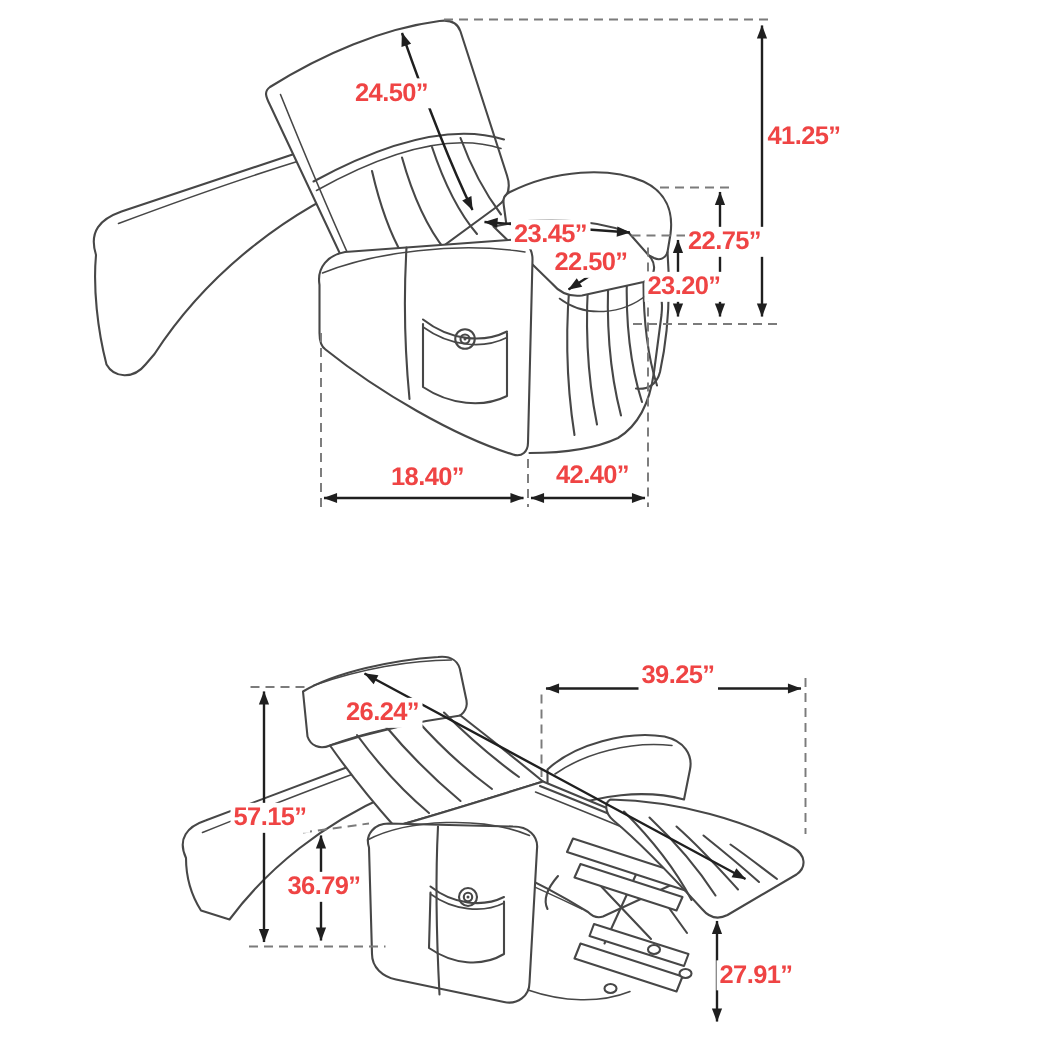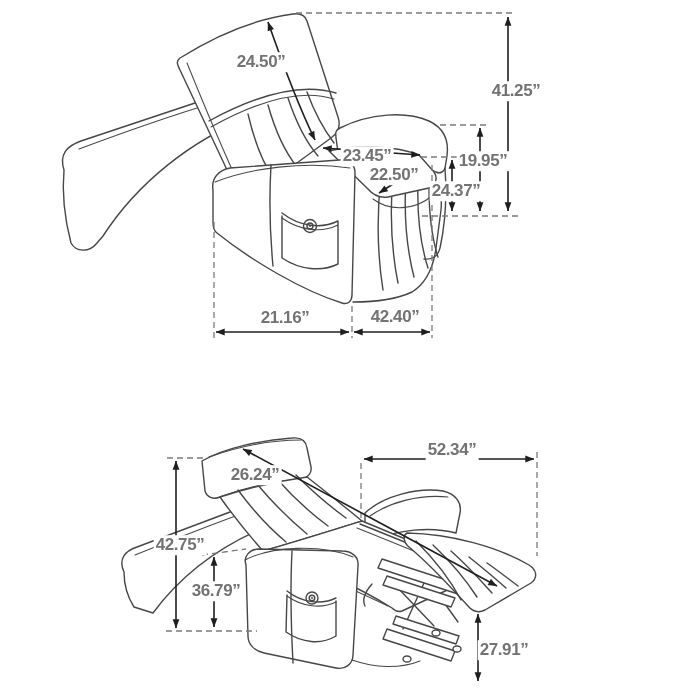--- a/index.html
+++ b/index.html
@@ -6,21 +6,21 @@
   .canvas{position:relative;width:700px;height:700px;background:#fff;overflow:hidden;
           font-family:"Liberation Sans",sans-serif;}
   .canvas svg{position:absolute;left:0;top:0;}
   .ln{stroke:#474747;stroke-width:1.4;fill:none;stroke-linecap:round;stroke-linejoin:round;}
   .shape{stroke:#474747;stroke-width:1.4;fill:#ffffff;stroke-linecap:round;stroke-linejoin:round;}
   .pip{stroke:#474747;stroke-width:1.05;fill:none;stroke-linecap:round;}
   .dim{stroke:#1f1f1f;stroke-width:1.6;fill:none;
        marker-start:url(#arw);marker-end:url(#arw);}
   .dash{stroke:#7b7b7b;stroke-width:1.3;fill:none;stroke-dasharray:6 4;}
   .dim-label{position:absolute;transform:translate(-50%,-50%);
-       font-size:17px;font-weight:700;letter-spacing:-0.4px;color:#737373;
+       font-size:17px;font-weight:700;letter-spacing:-0.4px;color:#ef4444;
        background:#fff;padding:0 2px;line-height:1.15;white-space:nowrap;z-index:3;}
 </style>
 </head>
 <body>
 
 <div class="canvas">
 <svg width="700" height="700" viewBox="0 0 700 700">
   <defs>
     <marker id="arw" viewBox="0 0 10 8" refX="9.2" refY="4" markerWidth="10" markerHeight="8" orient="auto-start-reverse" markerUnits="userSpaceOnUse">
       <path d="M0.5,0.6 L9.5,4 L0.5,7.4 Z" fill="#1f1f1f"></path>
@@ -181,26 +181,26 @@
 
     <path class="dim" d="M243,449 C320,490 420,545 497,586"></path>
     <path class="dim" d="M364,459 L534,459"></path>
     <path class="dim" d="M176,461 L176,628"></path>
     <path class="dim" d="M214,557 L214,627"></path>
     <path class="dim" d="M478,614 L478,681"></path>
   </g>
 </svg>
 
   <span class="dim-label" style="left:261px;top:62px">24.50”</span>
-  <span class="dim-label" style="left:516px;top:91px">41.25”</span>
+  <span class="dim-label" style="left:536px;top:91px">41.25”</span>
   <span class="dim-label" style="left:367px;top:156px">23.45”</span>
   <span class="dim-label" style="left:394px;top:175px">22.50”</span>
-  <span class="dim-label" style="left:483px;top:161px">19.95”</span>
-  <span class="dim-label" style="left:456px;top:191px">24.37”</span>
-  <span class="dim-label" style="left:285px;top:318px">21.16”</span>
+  <span class="dim-label" style="left:483px;top:161px">22.75”</span>
+  <span class="dim-label" style="left:456px;top:191px">23.20”</span>
+  <span class="dim-label" style="left:285px;top:318px">18.40”</span>
   <span class="dim-label" style="left:395px;top:317px">42.40”</span>
 
   <span class="dim-label" style="left:255px;top:475px">26.24”</span>
-  <span class="dim-label" style="left:452px;top:450px">52.34”</span>
-  <span class="dim-label" style="left:180px;top:545px">42.75”</span>
+  <span class="dim-label" style="left:452px;top:450px">39.25”</span>
+  <span class="dim-label" style="left:180px;top:545px">57.15”</span>
   <span class="dim-label" style="left:216px;top:591px">36.79”</span>
   <span class="dim-label" style="left:504px;top:650px">27.91”</span>
 </div>
 
 </body></html>

